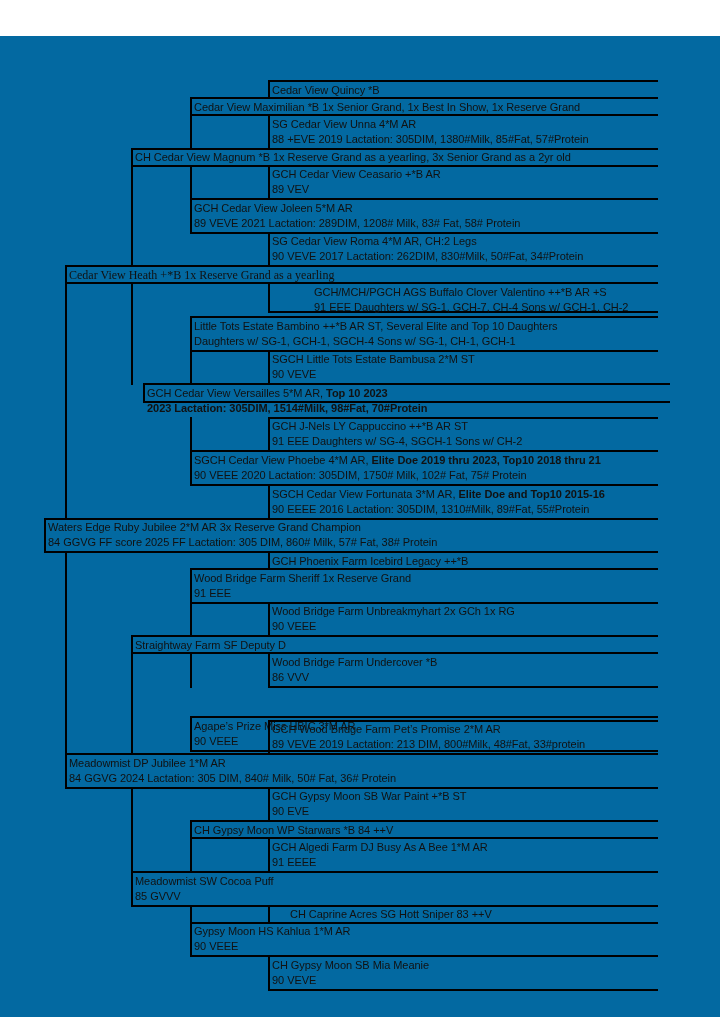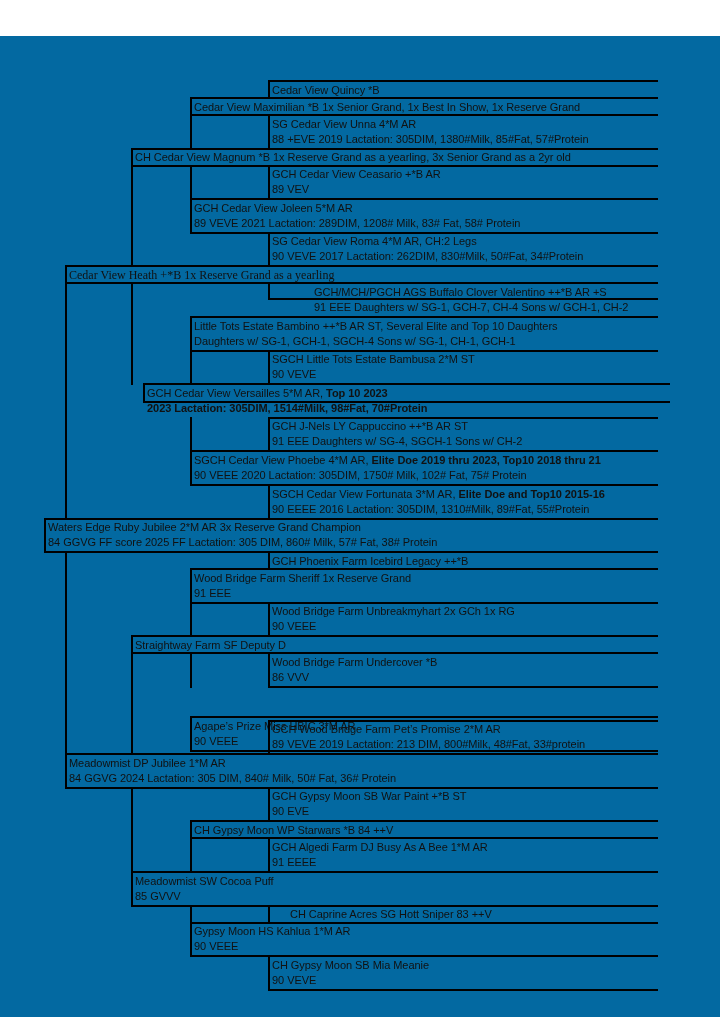--- a/index.html
+++ b/index.html
@@ -69,21 +69,21 @@
       <div class="line"><span class="">GCH Cedar View Joleen 5*M AR</span></div>
       <div class="line"><span class="">89 VEVE 2021 Lactation: 289DIM, 1208# Milk, 83# Fat, 58# Protein</span></div>
     </div>
     <div class="entry" data-path="pedigree.sire.sire.dam.dam" style="left: 268px; top: 195.8px; width: 390px; height: 35.6px;">
       <div class="line"><span class="">SG Cedar View Roma 4*M AR, CH:2 Legs</span></div>
       <div class="line"><span class="">90 VEVE 2017 Lactation: 262DIM, 830#Milk, 50#Fat, 34#Protein</span></div>
     </div>
     <div class="entry" data-path="pedigree.sire" style="left: 65px; top: 229.4px; width: 593px; height: 19px;">
       <div class="line"><span class="">Cedar View Heath +*B 1x Reserve Grand as a yearling</span></div>
     </div>
-    <div class="entry" data-path="pedigree.sire.dam.sire.sire" style="left: 268px; top: 246.4px; width: 390px; height: 18px; padding-left: 44px;">
+    <div class="entry" data-path="pedigree.sire.dam.sire.sire" style="left: 268px; top: 246.4px; width: 390px; height: 31px; padding-left: 44px;">
       <div class="line"><span class="">GCH/MCH/PGCH AGS Buffalo Clover Valentino ++*B AR +S</span></div>
       <div class="line"><span class="">91 EEE Daughters w/ SG-1, GCH-7, CH-4 Sons w/ GCH-1, CH-2</span></div>
     </div>
     <div class="entry" data-path="pedigree.sire.dam.sire" style="left: 190px; top: 280px; width: 468px; height: 35.6px;">
       <div class="line"><span class="">Little Tots Estate Bambino ++*B AR ST, Several Elite and Top 10 Daughters</span></div>
       <div class="line"><span class="">Daughters w/ SG-1, GCH-1, SGCH-4 Sons w/ SG-1, CH-1, GCH-1</span></div>
     </div>
     <div class="entry" data-path="pedigree.sire.dam.sire.dam" style="left: 268px; top: 313.6px; width: 390px; height: 35.6px;">
       <div class="line"><span class="">SGCH Little Tots Estate Bambusa 2*M ST</span></div>
       <div class="line"><span class="">90 VEVE</span></div>

